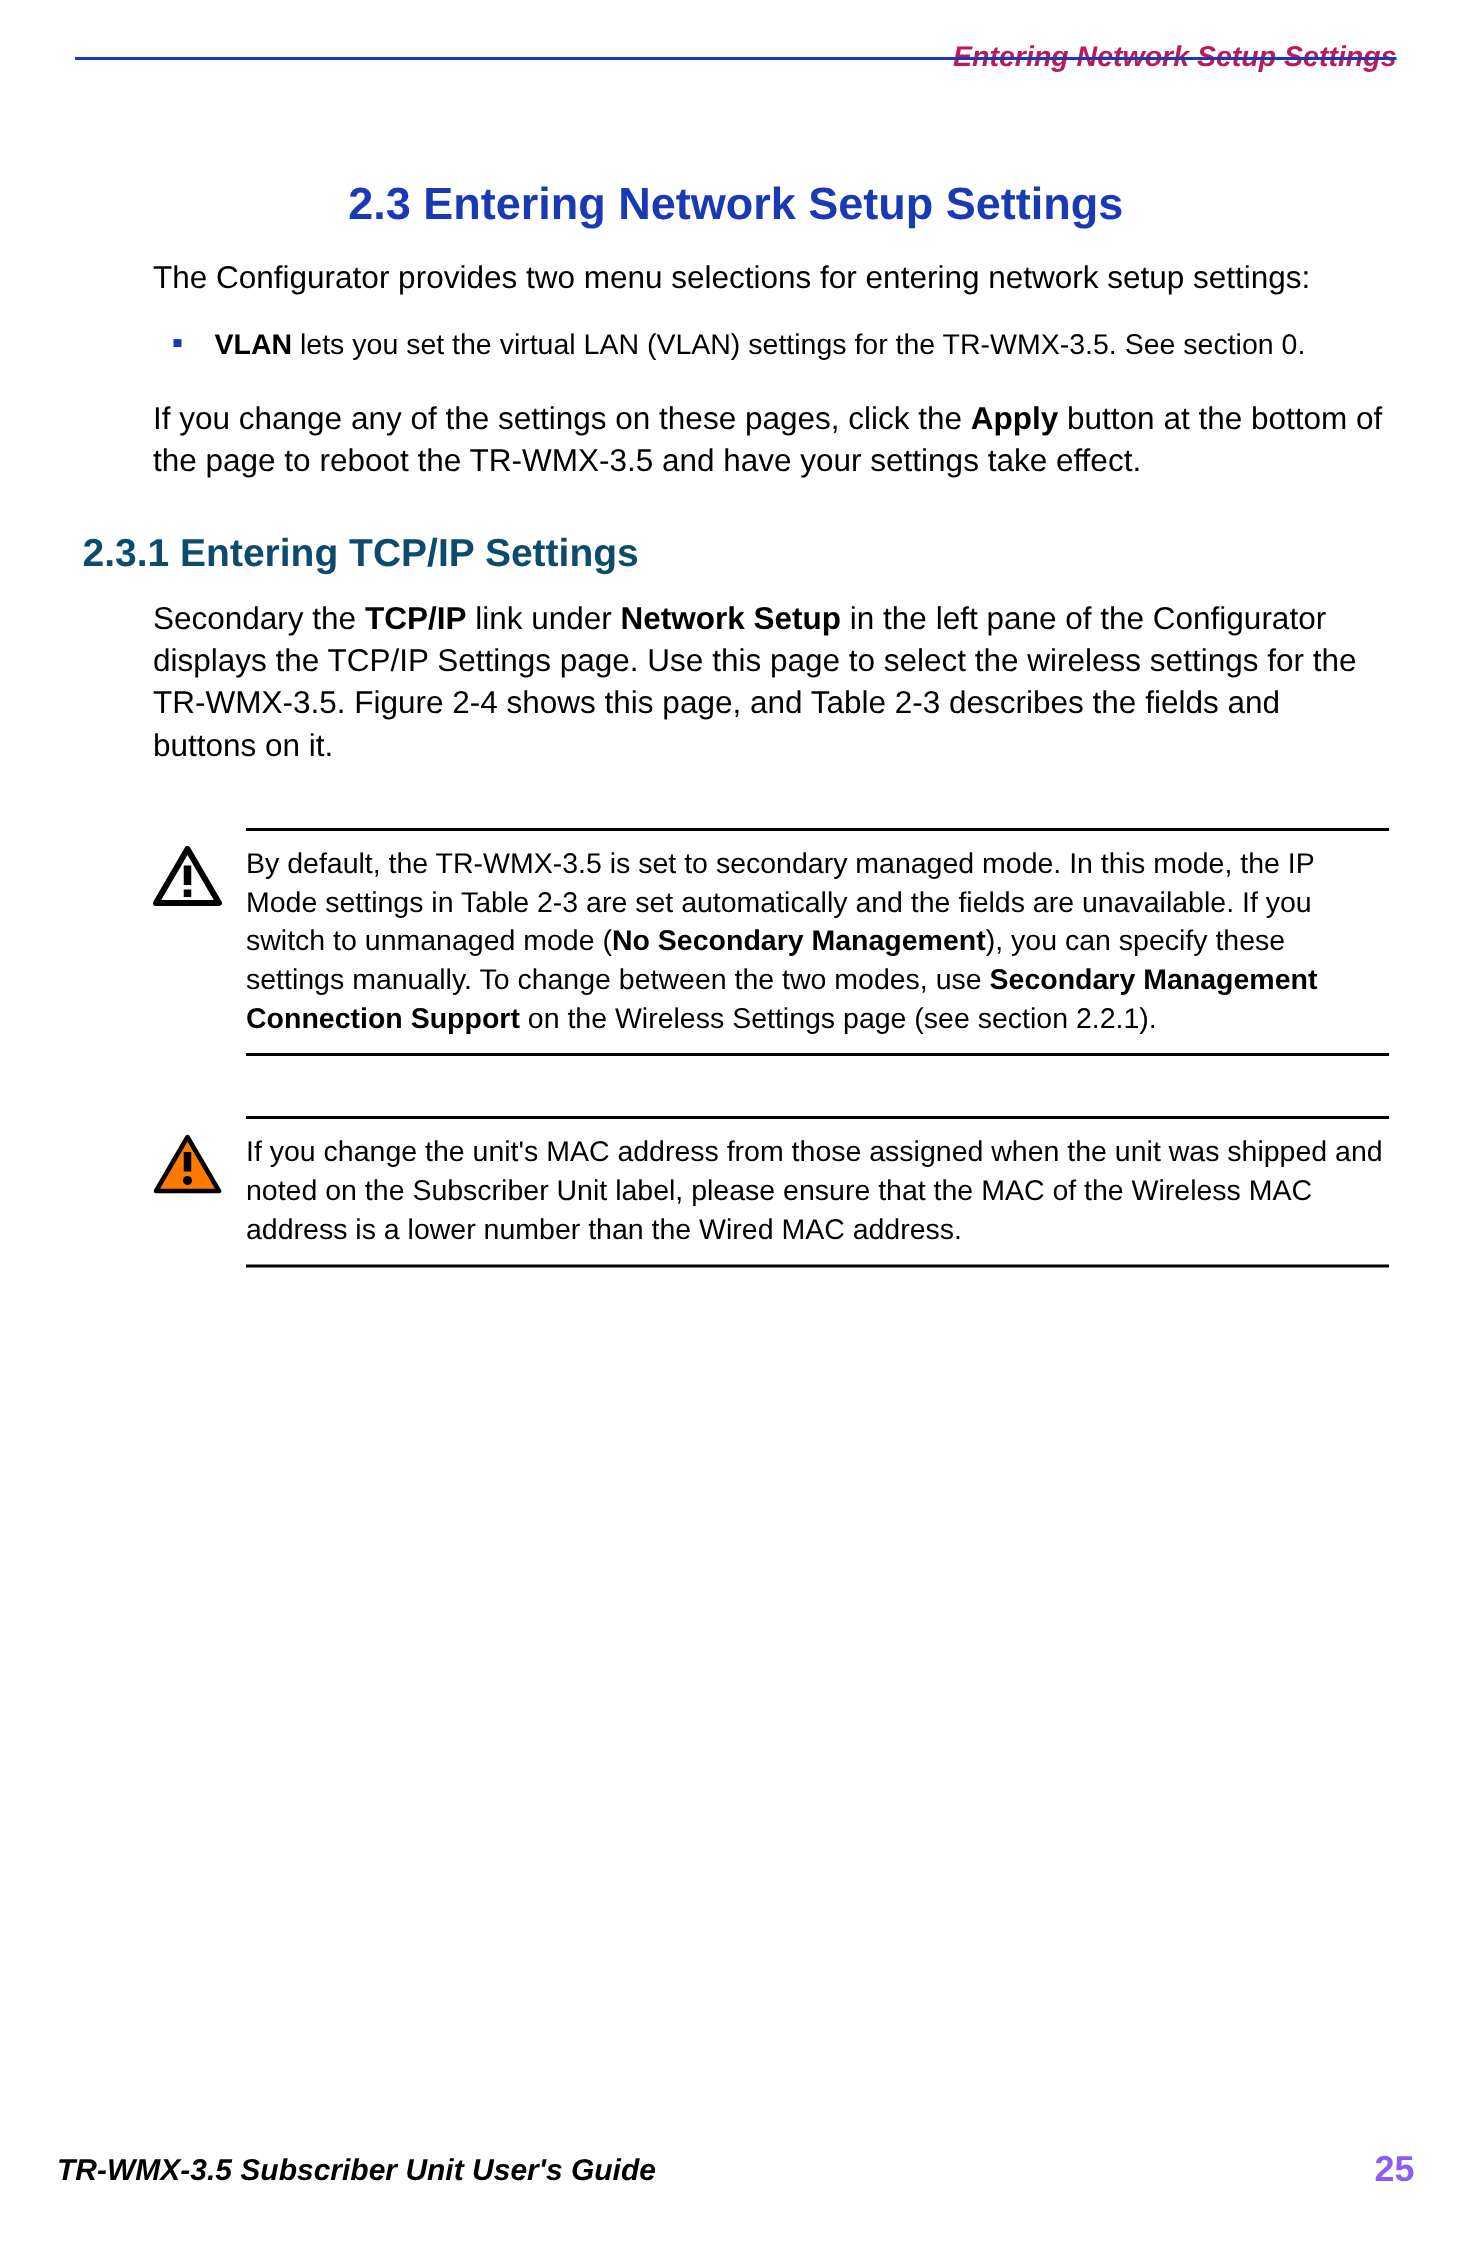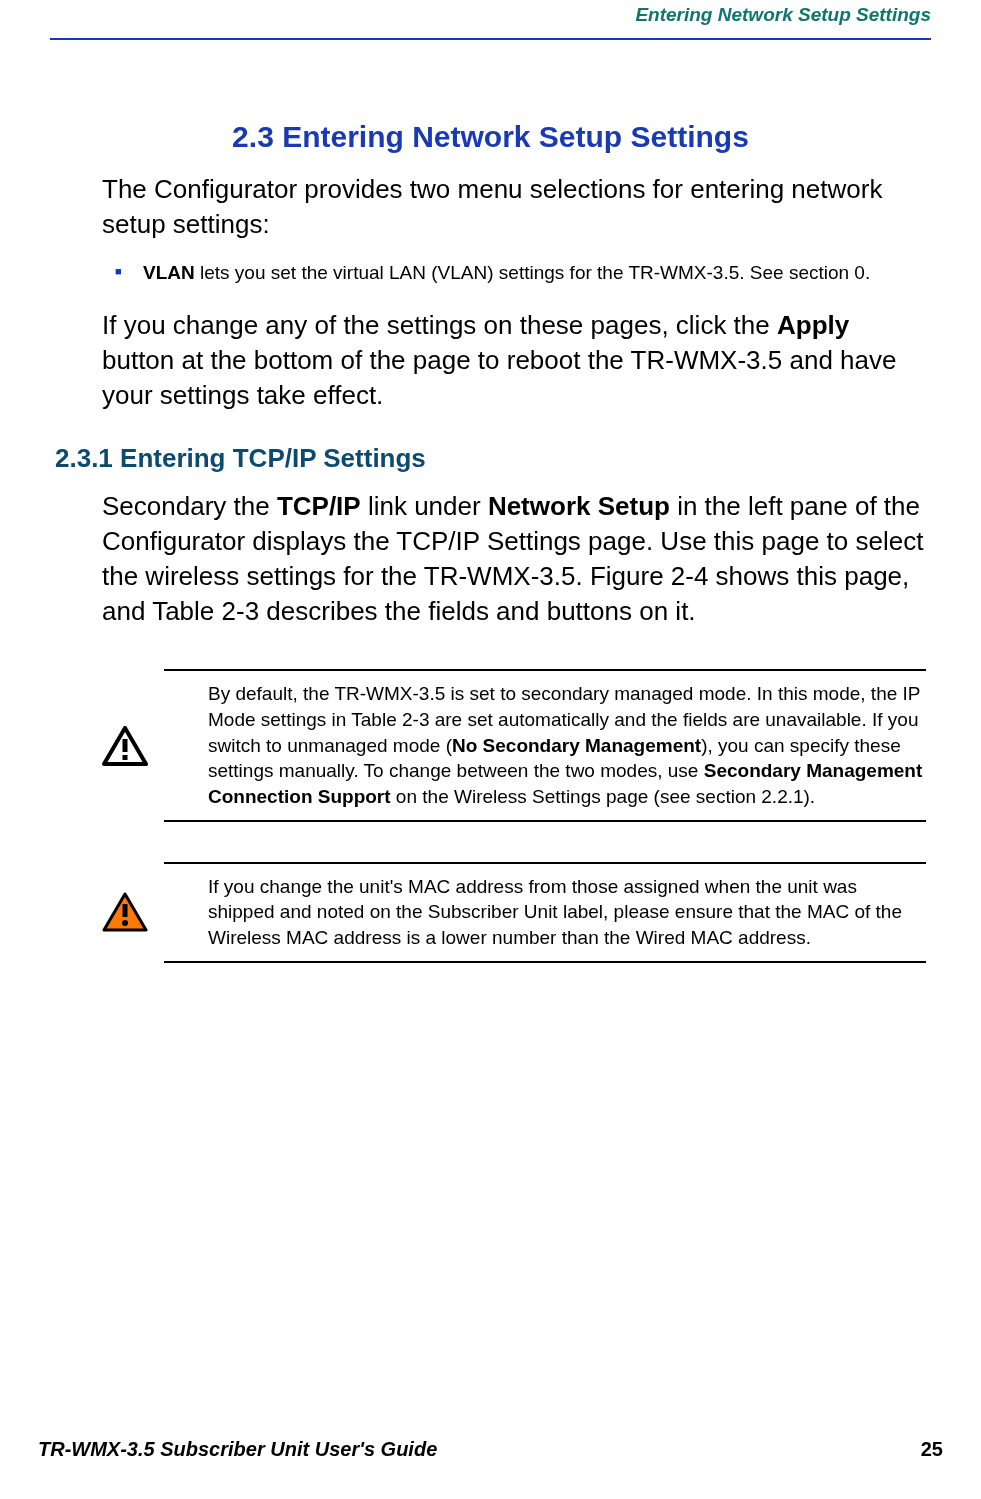--- a/index.html
+++ b/index.html
@@ -6,26 +6,26 @@
     body {
       width: 981px;
       height: 1499px;
       background: white;
       font-family: Verdana, Geneva, sans-serif;
       position: relative;
       padding: 0;
     }
     .header-right {
       position: absolute;
-      top: 4px;
+      top: 28px;
       right: 50px;
       font-family: Arial, Helvetica, sans-serif;
       font-weight: bold;
       font-style: italic;
-      color: #0f766e;
+      color: #be185d;
       font-size: 19px;
       text-align: right;
     }
     .header-line {
       position: absolute;
       top: 38px;
       left: 50px;
       right: 50px;
       border-top: 2px solid #1a3ab5;
     }
@@ -46,21 +46,21 @@
     .heading-2 {
       font-family: Arial, Helvetica, sans-serif;
       font-weight: bold;
       color: #0c4a6e;
       font-size: 26px;
       margin-top: 30px;
       margin-bottom: 15px;
     }
     .body-text {
       margin-left: 47px;
-      font-size: 26px;
+      font-size: 21px;
       line-height: 1.35;
       color: #000;
       margin-bottom: 18px;
     }
     .bullet-list {
       margin-left: 60px;
       list-style: none;
     }
     .bullet-list li {
       position: relative;
@@ -81,23 +81,22 @@
       margin-left: 47px;
       margin-top: 40px;
     }
     .note-hr {
       border: none;
       border-top: 2px solid #000;
       margin-left: 62px;
     }
     .note-row {
       display: flex;
-      align-items: center;
+      align-items: flex-start;
       padding: 10px 0;
-      gap: 44px;
     }
     .note-icon {
       width: 62px;
       flex-shrink: 0;
       display: flex;
       align-items: center;
       justify-content: flex-start;
     }
     .note-text {
       font-size: 19px;
@@ -117,22 +116,22 @@
     .footer-title {
       font-family: Arial, Helvetica, sans-serif;
       font-weight: bold;
       font-style: italic;
       font-size: 20px;
       color: #000;
     }
     .footer-page {
       font-family: Arial, Helvetica, sans-serif;
       font-weight: bold;
-      font-size: 20px;
-      color: #000000;
+      font-size: 24px;
+      color: #8b5cf6;
     }
   </style>
 </head>
 <body>
 
 <div class="header-right">Entering Network Setup Settings</div>
 <div class="header-line"></div>
 
 <div class="content">
 

